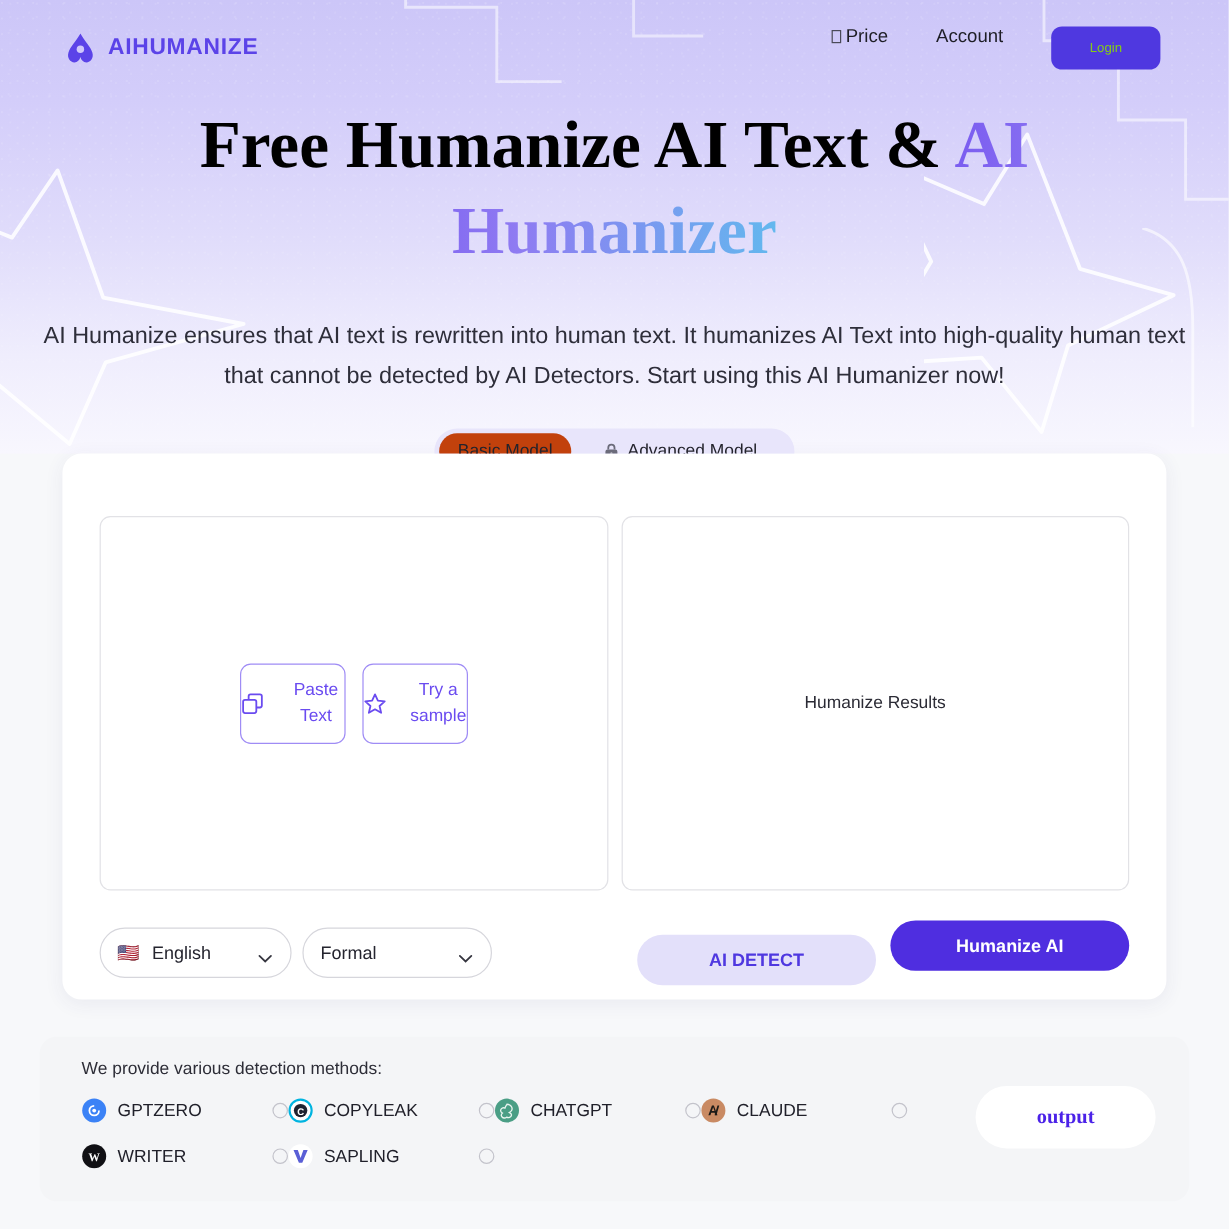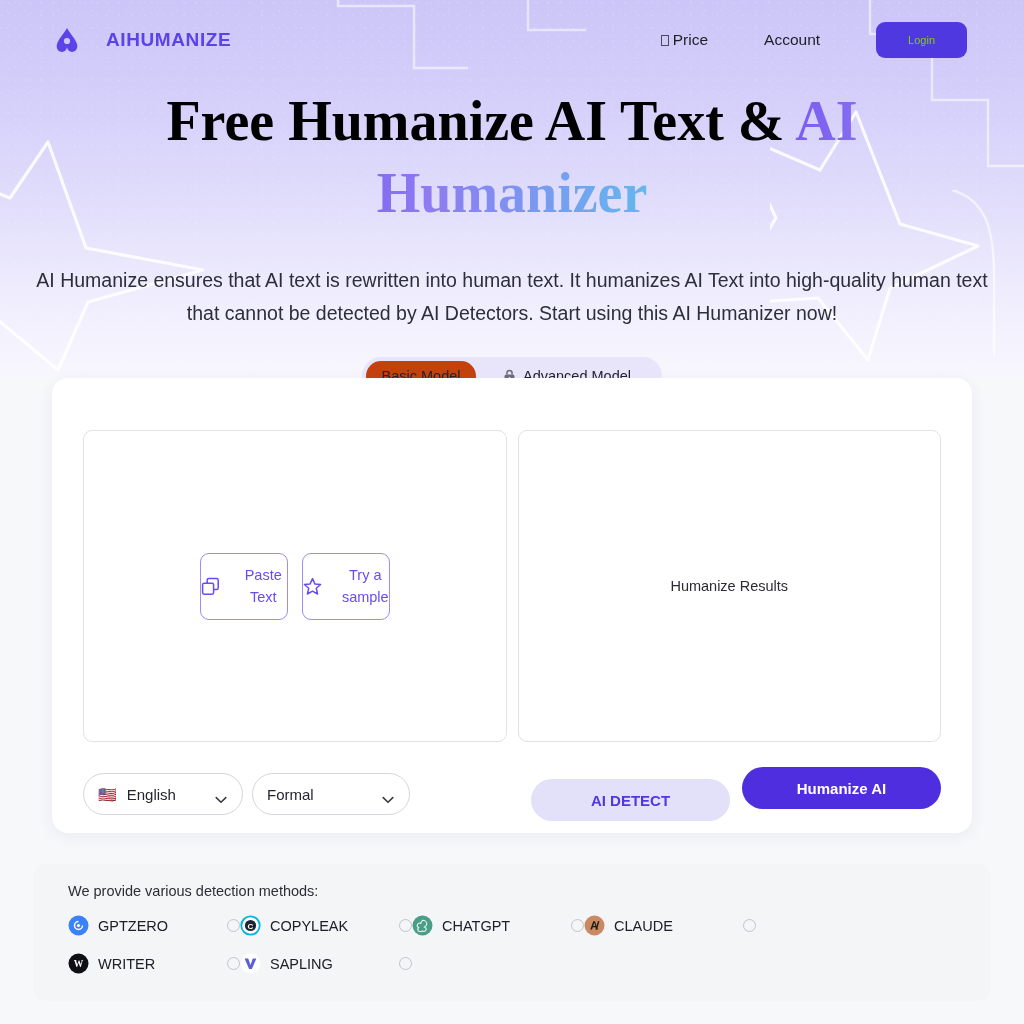--- a/index.html
+++ b/index.html
@@ -40,33 +40,33 @@
 
   
   .nav {
     position: relative;
     z-index: 5;
     height: 80px;
     padding: 0 57px 0 52px;
     display: flex;
     align-items: center;
   }
-  .brand { display: flex; align-items: center; gap: 24px; }
+  .brand { display: flex; align-items: center; gap: 8px; }
   .brand-mark { width: 30px; height: 30px; }
   .brand-name {
     color: #5b43e8;
     font-size: 19px;
     font-weight: bold;
     letter-spacing: .6px;
   }
   .nav-right {
     margin-left: auto;
     display: flex;
-    align-items: center;
-    gap: 16px;
+    align-items: flex-start;
+    gap: 0;
   }
   .nav-link {
     color: #1e1e26;
     font-size: 15.5px;
     padding: 0 20px;
     white-space: nowrap;
     cursor: pointer;
   }
   .nav-link .tofu {
     display: inline-block;
@@ -509,13 +509,14 @@
         <svg width="21" height="21" viewBox="0 0 21 21" fill="none">
           <circle cx="10.5" cy="10.5" r="10" fill="#fff"></circle>
           <path d="M4.6 5.4 h3.6 L10.5 12 l2.3-6.6 h3.6 L11.9 16 h-2.8 Z" fill="#5a5fd6"></path>
         </svg>
       </span>
       <span class="d-label">SAPLING</span>
       <span class="d-radio"></span>
     </div>
   </div>
 
+  <div class="output-pill">output</div>
 </div>
 
 </body></html>

